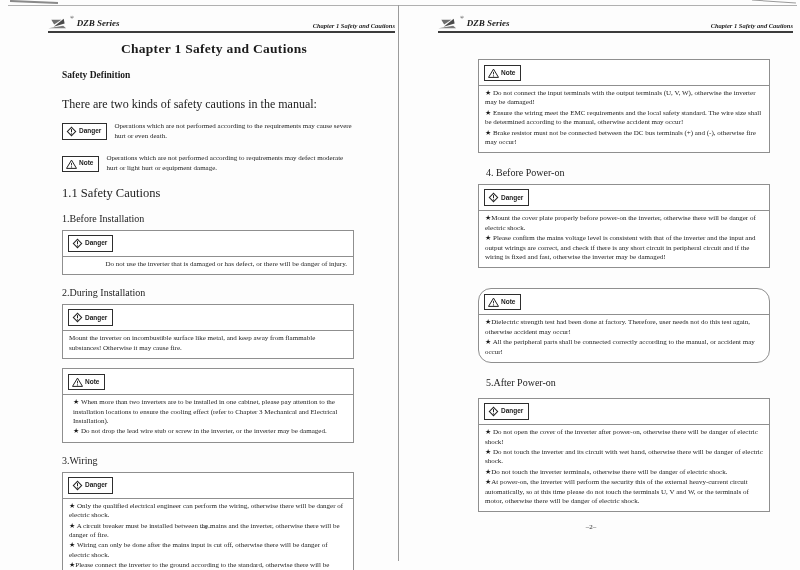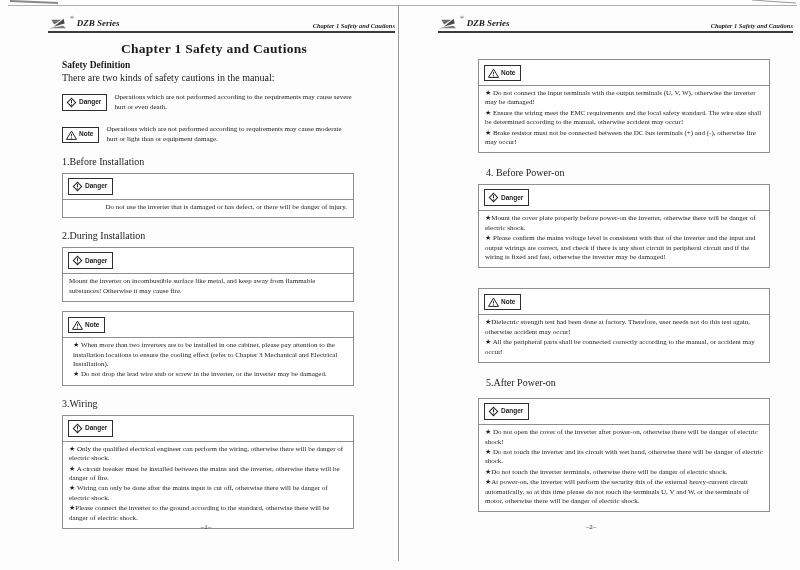--- a/index.html
+++ b/index.html
@@ -21,39 +21,39 @@
   #page2 .phead { margin:9px 7px 0 38px; }
   .brand { display:flex; align-items:flex-start; gap:3px; font-size:9px; font-weight:bold; font-style:italic; white-space:nowrap; }
   .brand .reg { font-size:5px; position:relative; top:-3px; font-style:normal; }
   .chap { font-size:6.5px; font-weight:bold; font-style:italic; white-space:nowrap; }
 
   .title { text-align:center; font-size:13.5px; font-weight:bold; margin-top:8px; letter-spacing:.3px; }
 
   .content { margin-left:32px; width:292px; }
   #page2 .content { margin-left:78px; }
 
-  .h-bold { font-size:9.5px; font-weight:bold; margin-top:3px; }
-  .intro  { font-size:10px; margin-top:2px; }
+  .h-bold { font-size:9.5px; font-weight:bold; margin-top:13px; }
+  .intro  { font-size:12px; margin-top:17px; }
   .h-sec  { font-size:12.5px; font-weight:normal; margin-top:13px; }
   .h-sub  { font-size:10px; margin-top:12px; }
 
   .badge { display:inline-flex; align-items:center; gap:2px; border:1px solid #2e2e2e;
            padding:2px 5px 2px 3px; background:#fff; font-family:"Liberation Sans", sans-serif;
            font-size:6.5px; font-weight:bold; white-space:nowrap; line-height:1; }
   .bicon { flex:0 0 auto; display:block; }
 
   .defrow { display:flex; gap:7px; margin-top:10px; align-items:center; }
   .deftext { font-size:7px; line-height:9.5px; flex:1; }
 
   .cbox { border:1px solid #8f8f8f; margin-top:6px; background:#fff; }
   .cbox-head { padding:4px 0 3px 5px; border-bottom:1px solid #8f8f8f; }
   .cbox-body { padding:3px 6px 4px; font-size:7px; line-height:9.4px; }
   .cbox-body p { margin:0 0 1px; }
   .cbox-body.center { text-align:right; }
-  .mt14 { margin-top:14px; } .mt20 { margin-top:20px; } .mt26 { margin-top:26px; }
+  .mt14 { margin-top:14px; } .mt20 { margin-top:20px;border-radius:13px; } .mt26 { margin-top:26px; }
 
   .pagenum { position:absolute; top:514px; text-align:center; font-size:7px; color:#2a2a2a; }
   #page1 .pagenum { left:0; width:352px; }
   #page2 .pagenum { left:0; width:382px; }
 </style>
 </head>
 <body>
 
 <svg width="0" height="0" style="position:absolute" aria-hidden="true">
   <defs>
@@ -108,23 +108,24 @@
       <span class="deftext">Operations which are not performed according to the requirements may cause severe hurt or even death.</span>
     </div>
 
     <div class="defrow" style="margin-top:13px">
       <span class="badge">
         <svg class="bicon" width="11" height="10" viewBox="0 0 11 10">
             <use href="#n-ico"></use>
           </svg>
         <span>Note</span>
       </span>
-      <span class="deftext">Operations which are not performed according to requirements may cause moderate hurt or light than or equipment damage.</span>
-    </div>
-
+      <span class="deftext">Operations which are not performed according to requirements may defect moderate hurt or light hurt or equipment damage.</span>
+    </div>
+
+    <div class="h-sec">1.1 Safety Cautions</div>
 
     <div class="h-sub">1.Before Installation</div>
     <div class="cbox">
       <div class="cbox-head">
         <span class="badge">
           <svg class="bicon" width="11" height="11" viewBox="0 0 11 11">
               <use href="#d-ico"></use>
             </svg>
           <span>Danger</span>
         </span>

